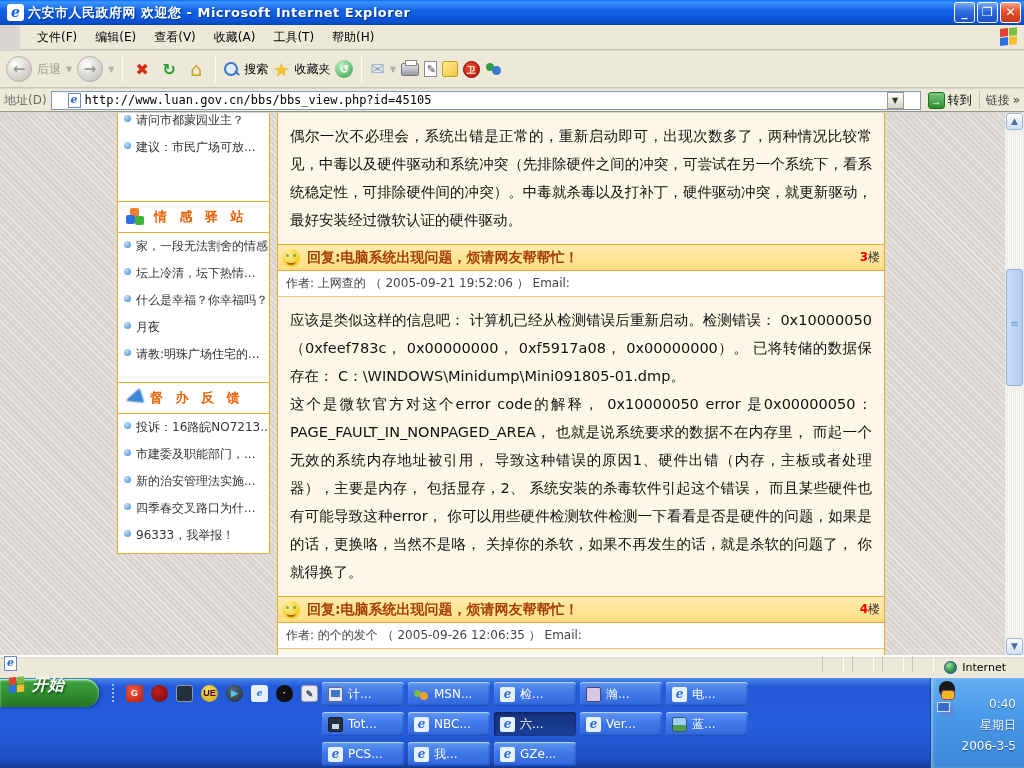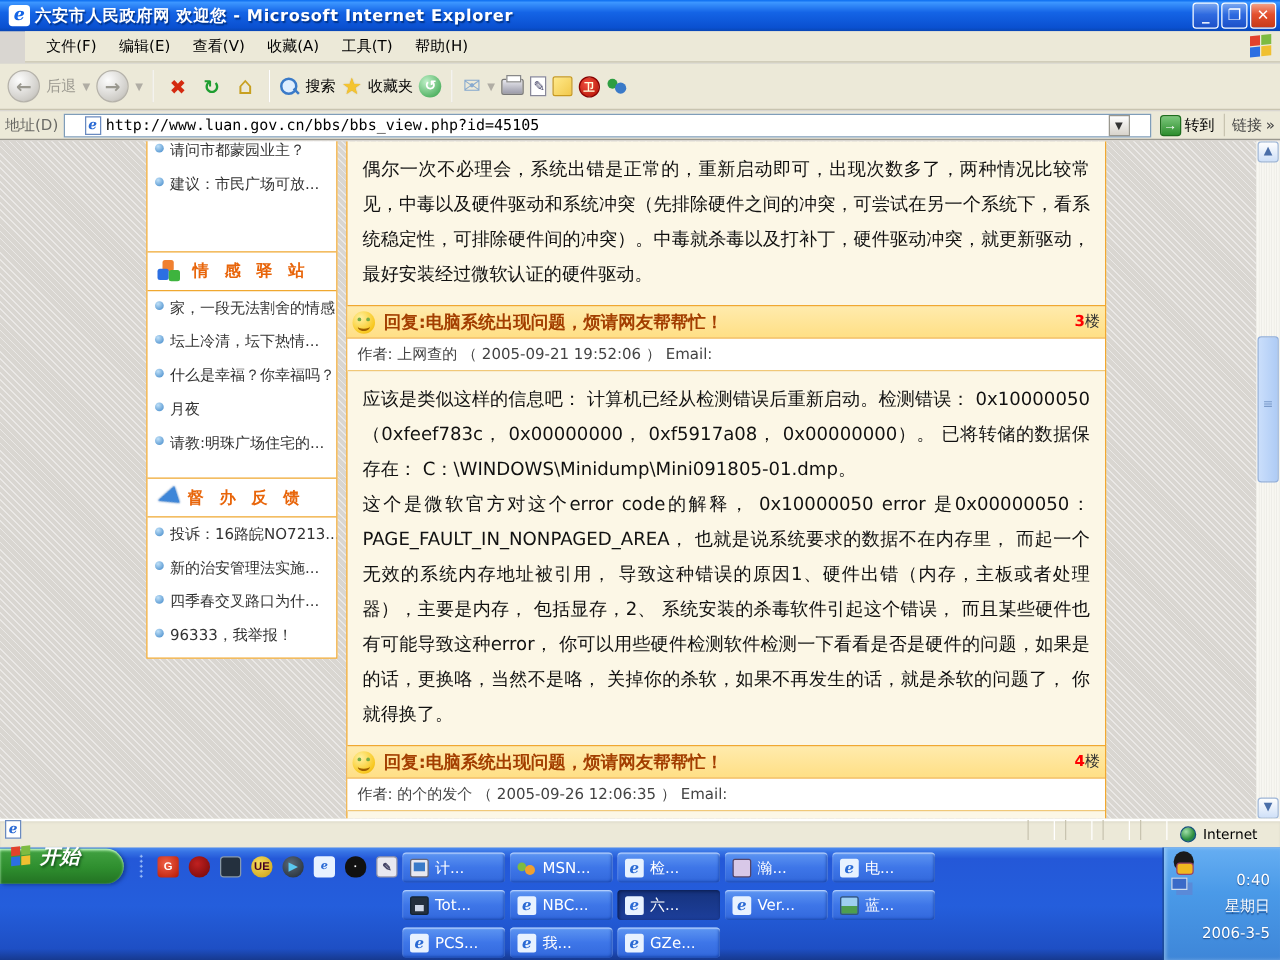--- a/index.html
+++ b/index.html
@@ -294,20 +294,24 @@
       <div class="sb-head">
         <span class="horn"></span>
         <span class="t">督 办 反 馈</span>
       </div>
       <div class="sb-item">
           <span class="dot"></span>
           <span class="label-plain">投诉：16路皖NO7213...</span>
         </div>
       <div class="sb-item">
           <span class="dot"></span>
+          <span class="label-plain">市建委及职能部门，...</span>
+        </div>
+      <div class="sb-item">
+          <span class="dot"></span>
           <span class="label-plain">新的治安管理法实施...</span>
         </div>
       <div class="sb-item">
           <span class="dot"></span>
           <span class="label-plain">四季春交叉路口为什...</span>
         </div>
       <div class="sb-item">
           <span class="dot"></span>
           <span class="label-plain">96333，我举报！</span>
         </div>

